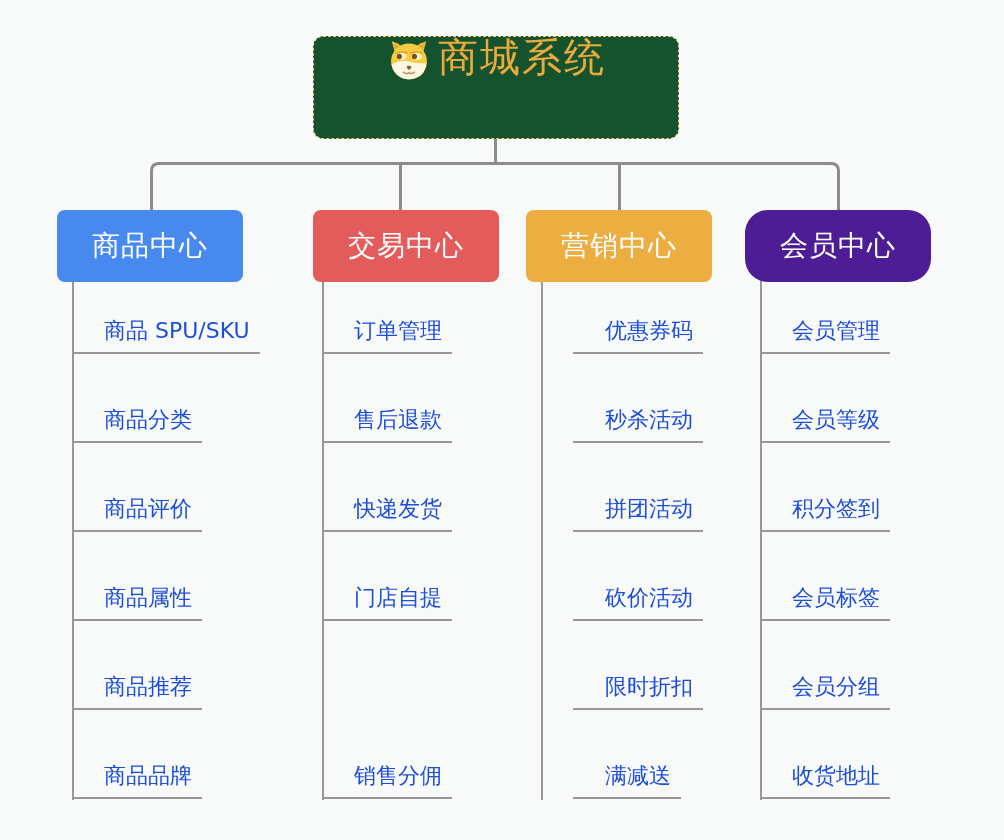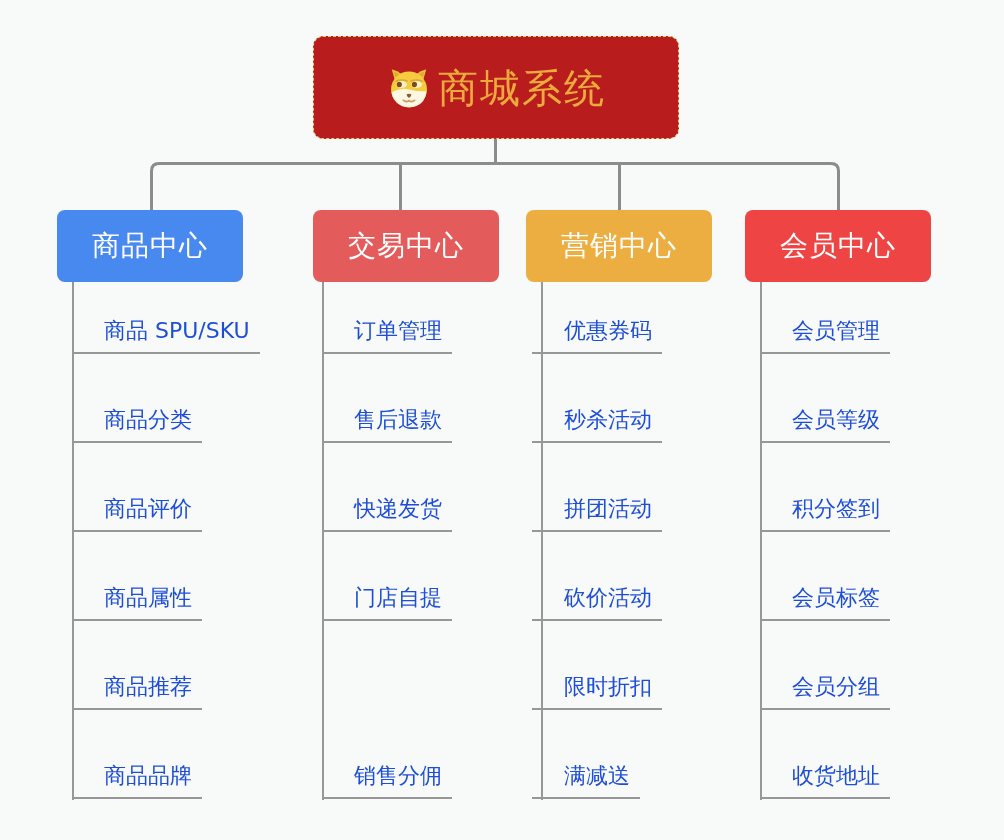--- a/index.html
+++ b/index.html
@@ -7,43 +7,43 @@
     width:1004px;height:840px;position:relative;overflow:hidden;
     background:#f8f9f9;
     font-family:"DejaVu Sans","Liberation Sans",sans-serif;
   }
   .canvas{position:absolute;inset:0;}
   svg.connectors{position:absolute;left:0;top:0;pointer-events:none;}
 
   
   .root-node{
     position:absolute;left:313px;top:36px;width:366px;height:103px;
-    background:#b91c1c;border:1px dashed #f1c675;border-radius:10px;
-    display:flex;align-items:center;justify-content:center;gap:6px;
+    background:#14532d;border:1px dashed #f1c675;border-radius:10px;
+    display:flex;align-items:flex-start;justify-content:center;gap:6px;
     box-sizing:border-box;cursor:pointer;
   }
   .root-title{font-size:40px;color:#eca93c;letter-spacing:2px;line-height:1;}
   .root-icon{width:46px;height:46px;display:block;}
 
   
   .branch-box{
     position:absolute;top:210px;width:186px;height:72px;border-radius:8px;
     display:flex;align-items:center;justify-content:center;
     color:#ffffff;font-size:28px;letter-spacing:1px;cursor:pointer;
   }
   .bb0{left:57px;}  .bb1{left:307px;}  .bb2{left:526px;}  .bb3{left:745px;}
 
   
   .leaf{
     position:absolute;width:max-content;
     padding:8px 10px 8px 32px;border-bottom:2px solid #979797;
     font-size:22px;color:#1d4ed8;line-height:26px;cursor:pointer;
     box-sizing:content-box;
   }
-  .cx0{left:72px;} .cx1{left:322px;} .cx2{left:532px;} .cx3{left:760px;}
+  .cx0{left:72px;} .cx1{left:322px;} .cx2{left:573px;} .cx3{left:760px;}
   .ry0{top:310px;} .ry1{top:399px;} .ry2{top:488px;}
   .ry3{top:577px;} .ry4{top:666px;} .ry5{top:755px;}
 </style>
 </head>
 <body>
 
 <div class="canvas">
 
   <svg class="connectors" width="1004" height="840" viewBox="0 0 1004 840">
 
@@ -88,21 +88,21 @@
 
   <div class="branch-box bb0" style="background-color: rgb(72, 137, 239);">
     <span>商品中心</span>
   </div>
   <div class="branch-box bb1" style="background-color: rgb(228, 91, 91); margin-left: 6px;">
     <span>交易中心</span>
   </div>
   <div class="branch-box bb2" style="background-color: rgb(236, 174, 65);">
     <span>营销中心</span>
   </div>
-  <div class="branch-box bb3" style="background-color: #ef4444;">
+  <div class="branch-box bb3" style="background-color: #4c1d95; border-radius: 23px;">
     <span>会员中心</span>
   </div>
 
   <div class="leaf cx0 ry0">商品 SPU/SKU</div>
   <div class="leaf cx0 ry1">商品分类</div>
   <div class="leaf cx0 ry2">商品评价</div>
   <div class="leaf cx0 ry3">商品属性</div>
   <div class="leaf cx0 ry4">商品推荐</div>
   <div class="leaf cx0 ry5">商品品牌</div>
 

